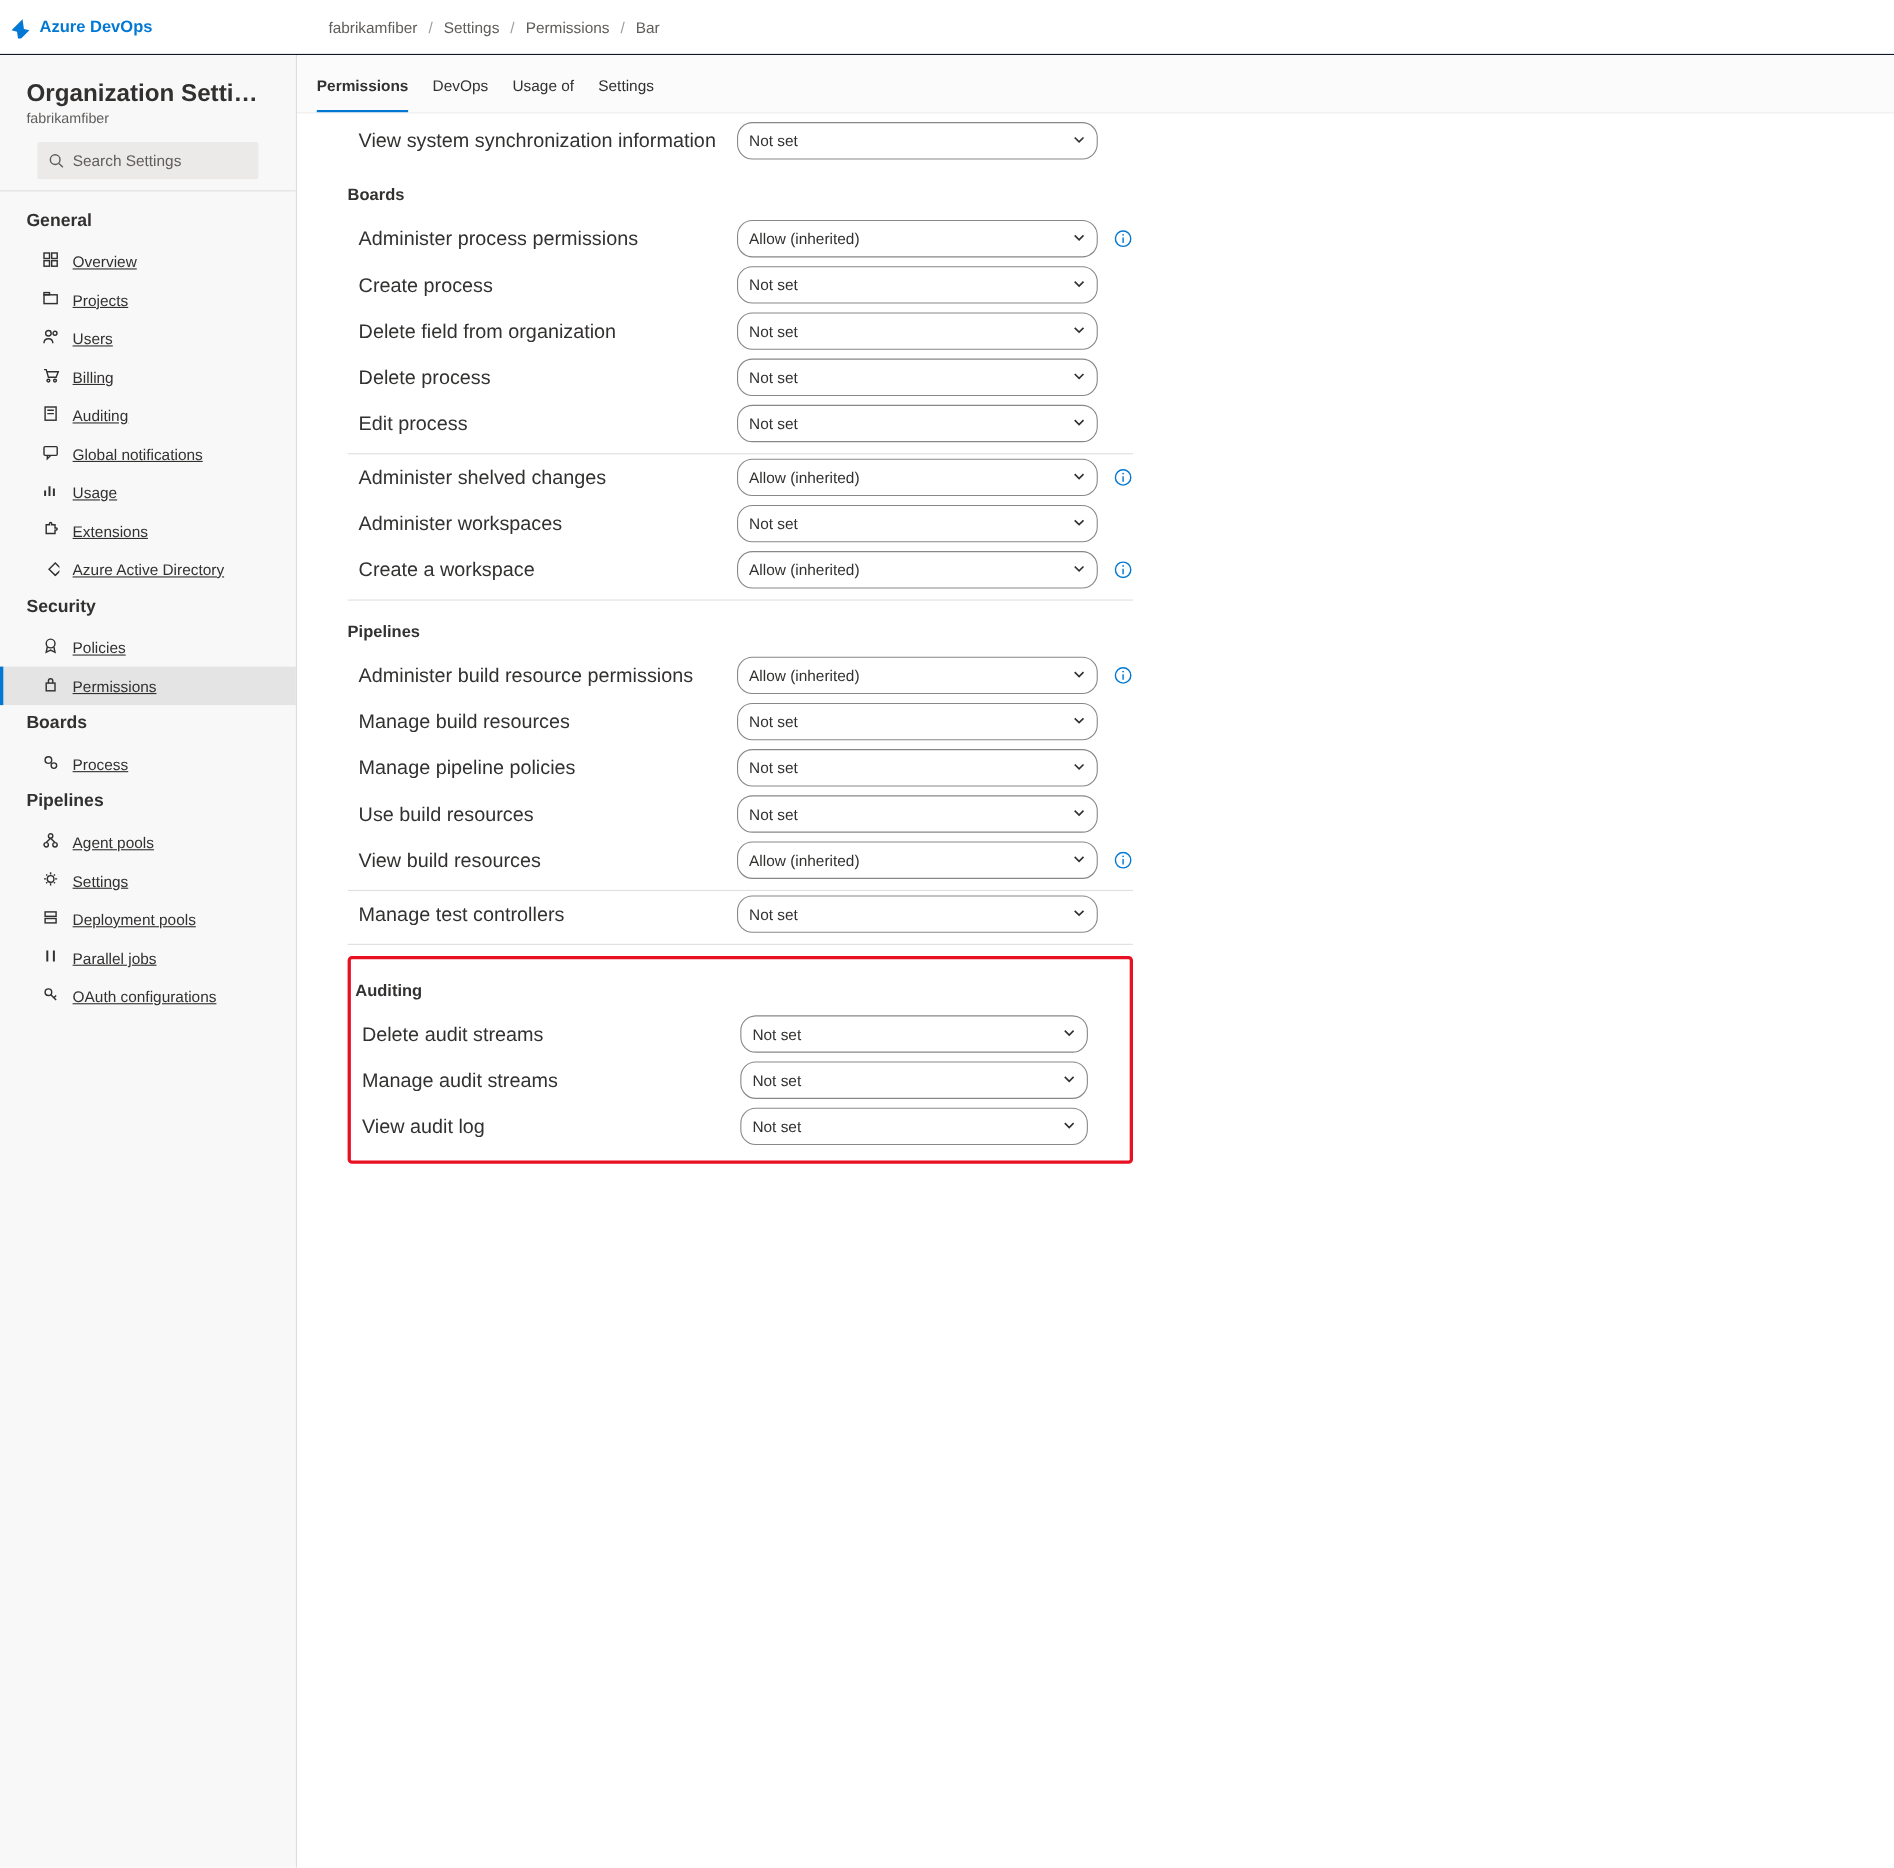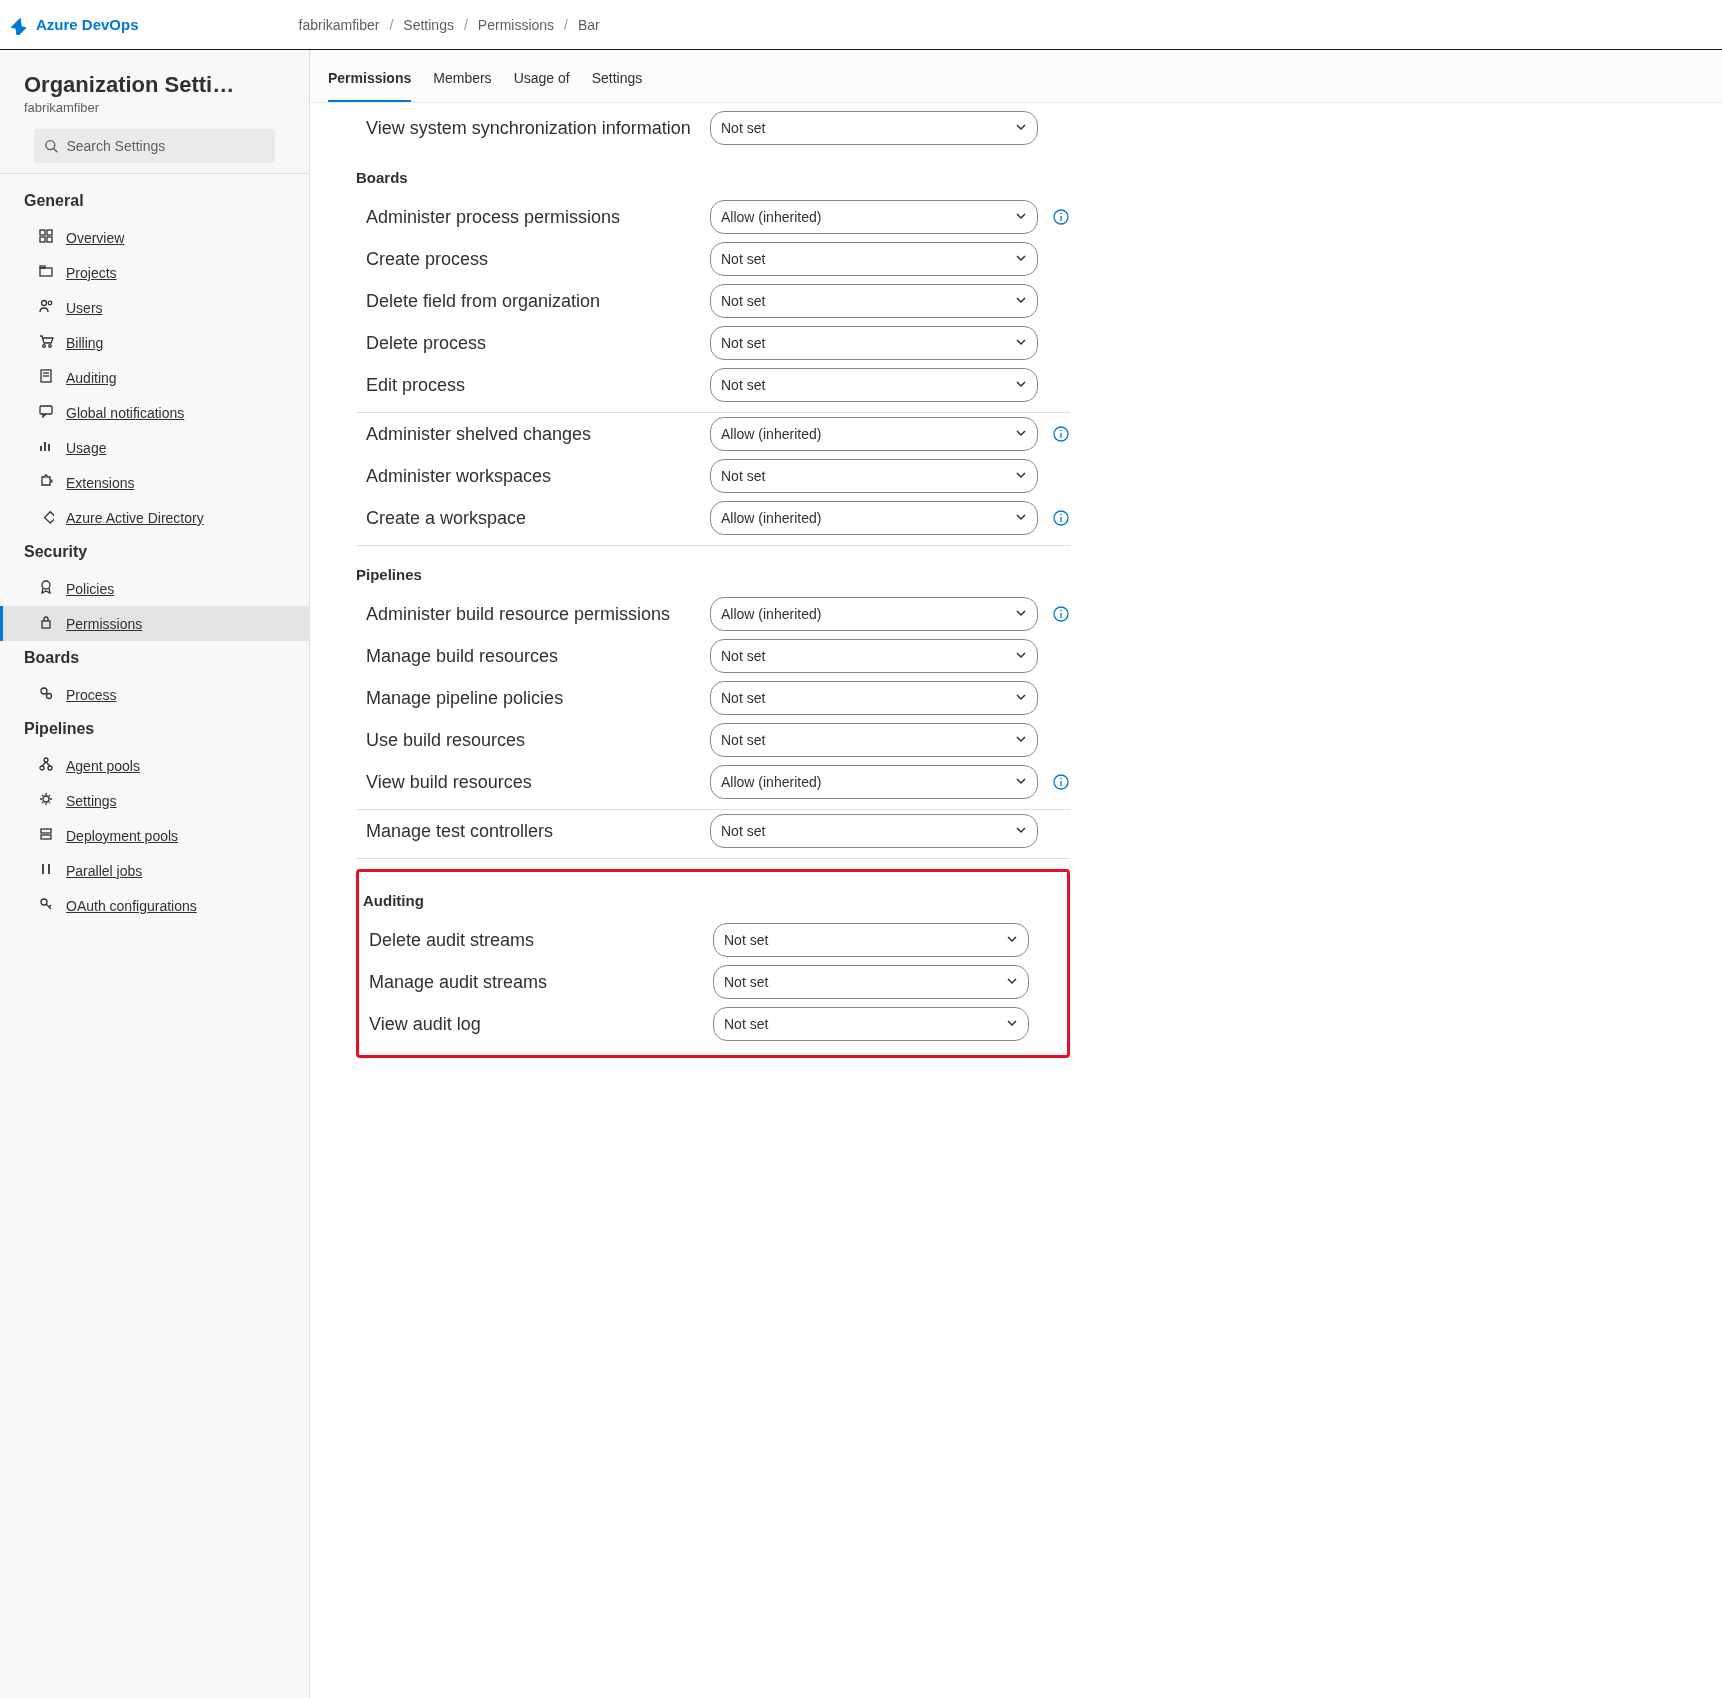--- a/index.html
+++ b/index.html
@@ -20,21 +20,21 @@
   .logo-wrap svg { width: 20px; height: 20px; fill: #0078d4; }
   .breadcrumbs { display: flex; align-items: center; gap: 10px; margin-left: 160px; color: #605e5c; font-size: 14px; }
   .breadcrumbs .sep { color: #a19f9d; }
   .breadcrumbs .crumb { cursor: pointer; }
 
   
   .body { display: flex; flex: 1; overflow: hidden; }
 
   
   .sidebar {
-    width: 310px; background: #f8f8f8; border-right: 1px solid #ddd;
+    width: 270px; background: #f8f8f8; border-right: 1px solid #ddd;
     padding: 22px 0 20px 0; overflow-y: auto; position: relative;
   }
   .sidebar .title {
     font-size: 22px; font-weight: 600; padding: 0 24px; line-height: 1.2;
     white-space: nowrap; overflow: hidden; text-overflow: ellipsis;
   }
   .sidebar .subtitle { padding: 2px 24px 14px; color: #605e5c; font-size: 13px; }
   .search-box {
     margin: 0 34px 10px; background: #eceae8; height: 34px;
     display: flex; align-items: center; padding: 0 10px; border-radius: 2px;
@@ -325,21 +325,21 @@
                 <use href="#i-key"></use>
               </svg></span>
             <span>OAuth configurations</span>
           </div>
         </div>
     </div>
 
     <div class="main">
       <div class="tabs" id="tabs">
           <div class="tab active">Permissions</div>
-          <div class="tab">Members</div>
+          <div class="tab">DevOps</div>
           <div class="tab">Usage of</div>
           <div class="tab">Settings</div>
         </div>
       <div class="content" id="content">
           <div class="perm-row">
             <div class="perm-label">View system synchronization information</div>
             <div class="perm-select">
               <span>Not set</span>
               <span class="chev"><svg viewBox="0 0 12 12">
                   <use href="#i-chev"></use>

